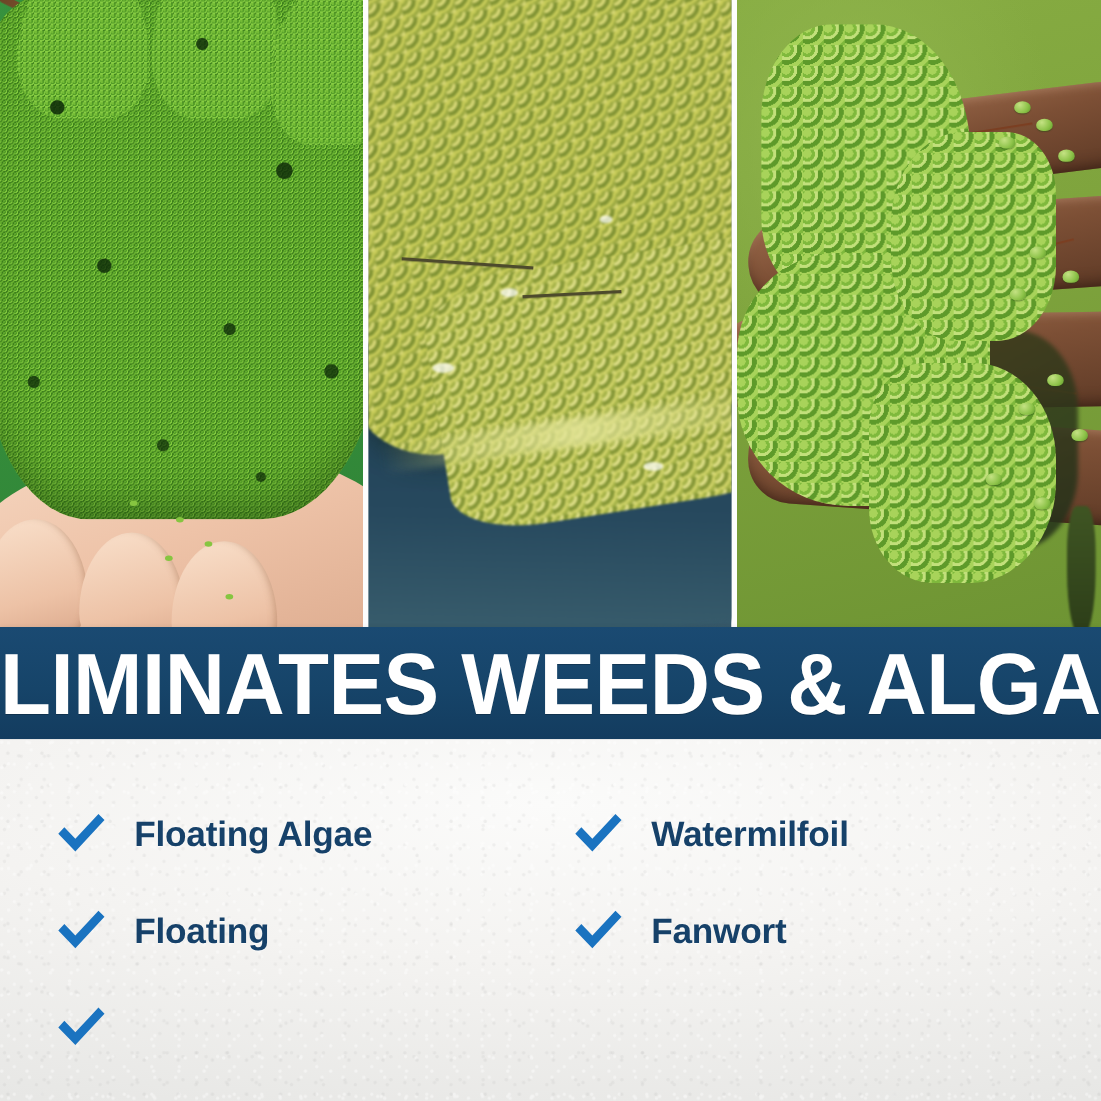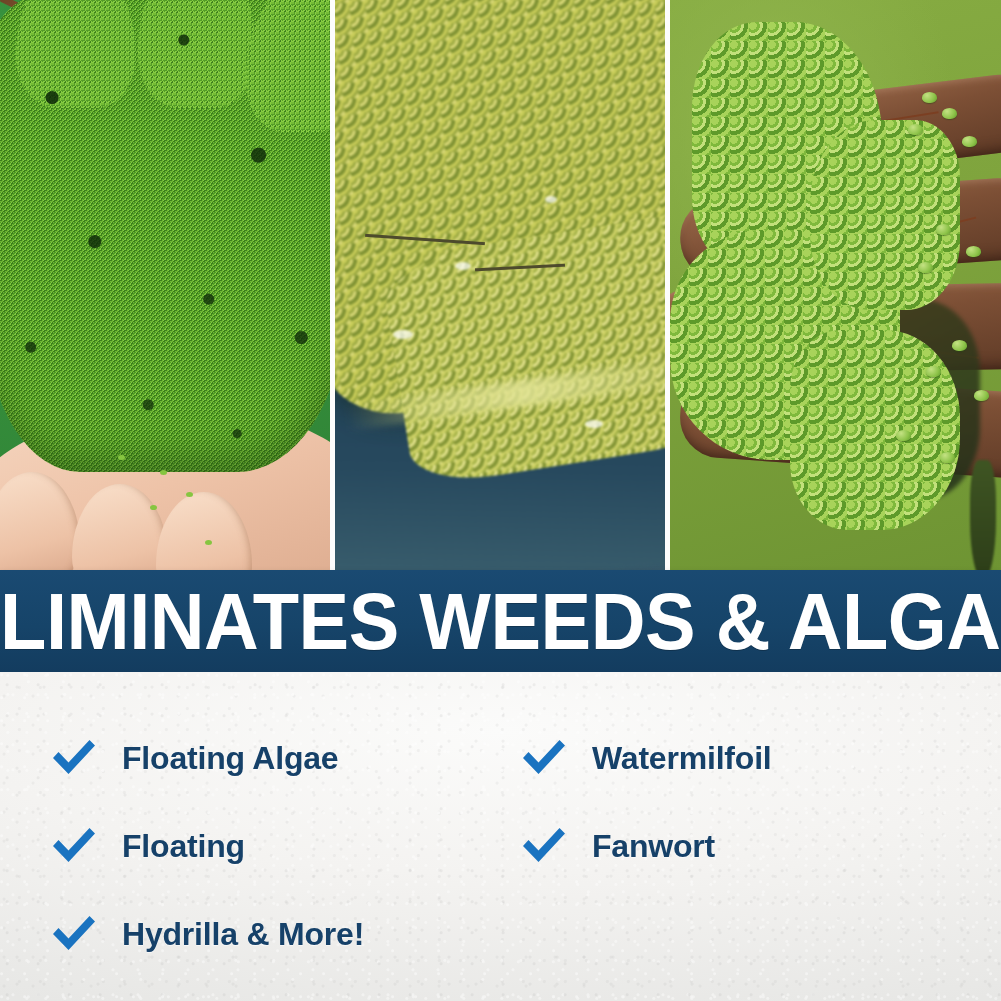--- a/index.html
+++ b/index.html
@@ -456,19 +456,18 @@
         <svg class="check-icon" viewBox="0 0 48 42">
           <path d="M3 21 L8.5 15 L18.5 25.5 L39.5 3 L45 8.5 L18.5 37 Z" fill="#1a73c0"></path>
         </svg>
         <span class="check-label">Fanwort</span>
       </div>
 
       <div class="check-item">
         <svg class="check-icon" viewBox="0 0 48 42">
           <path d="M3 21 L8.5 15 L18.5 25.5 L39.5 3 L45 8.5 L18.5 37 Z" fill="#1a73c0"></path>
         </svg>
-        <span class="check-label">Hydrilla &amp; More!</span>
       </div>
 
     </div>
   </div>
 
 </div>
 
 </body></html>

